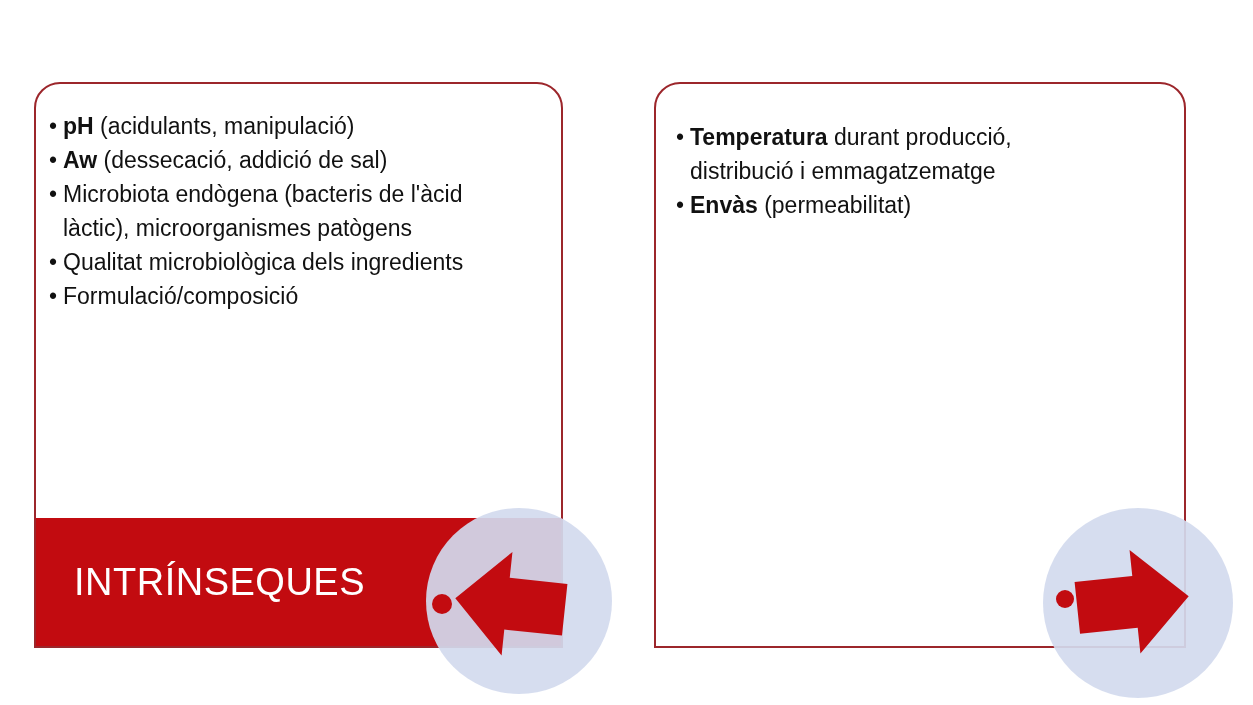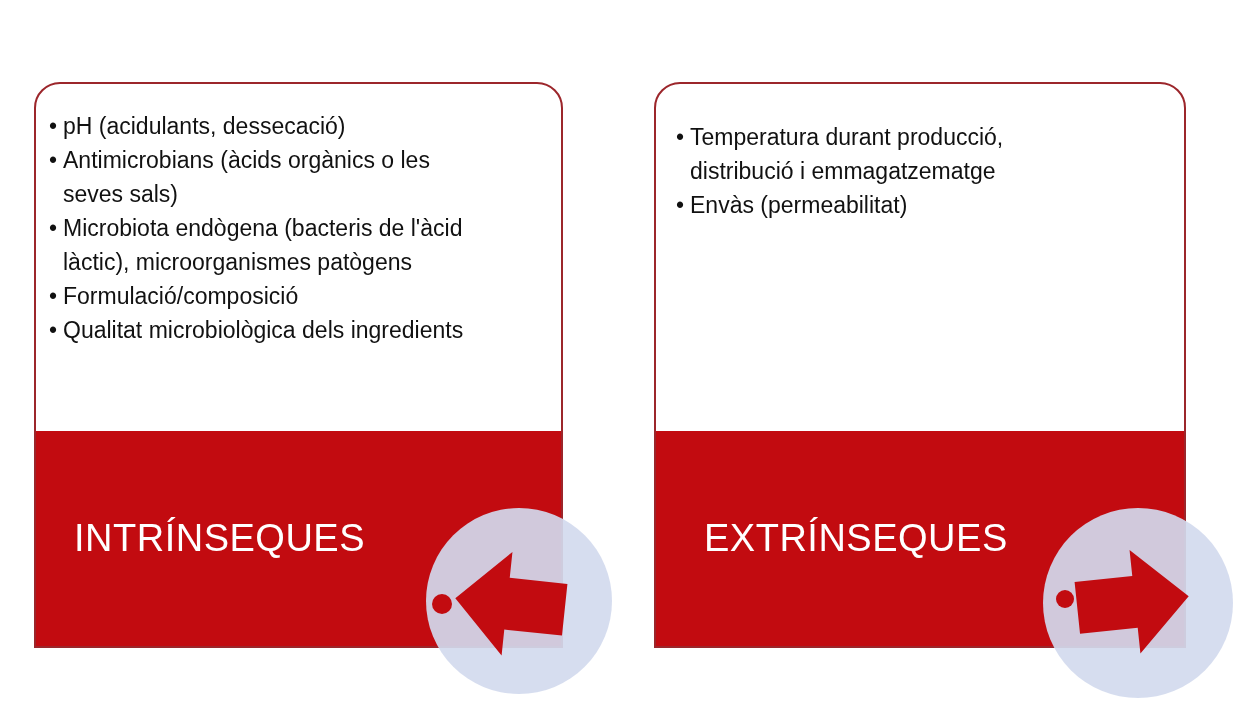--- a/index.html
+++ b/index.html
@@ -42,25 +42,25 @@
     position:relative;
     padding-left:15px;
   }
   .list li::before{
     content:"\2022";
     position:absolute;
     left:1px;top:0;
     color:var(--body-text);
   }
   .item-text{white-space:pre-wrap;}
-  .lead{font-weight:normal;margin-top:44px;}
+  .lead{font-weight:bold;margin-top:44px;}
   .band{
     position:absolute;
     left:0;right:0;bottom:0;
-    height:215px;
+    height:128px;
     background:var(--brand-red);
     display:flex;
     align-items:center;
     z-index:1;
   }
   .band-label{
     color:var(--label-text);
     font-size:38px;
     letter-spacing:0.5px;
     white-space:nowrap;
@@ -78,50 +78,46 @@
   .badge svg{display:block;width:100%;height:100%;}
   .arrow-shape{fill:var(--brand-red);}
 </style>
 </head>
 <body>
 
 <div class="stage">
 
   <section class="card card-left">
     <ul class="list">
-      <li><span class="item-text"><b class="lead">pH</b><span> (acidulants, dessecació)</span></span></li>
-      <li><span class="item-text"><b class="lead"></b><span>Antimicrobians (àcids orgànics o les
-seves sals)</span></span></li>
+      <li><span class="item-text"><b class="lead">pH</b><span> (acidulants, manipulació)</span></span></li>
+      <li><span class="item-text"><b class="lead">Aw</b><span> (dessecació, addició de sal)</span></span></li>
       <li><span class="item-text"><b class="lead"></b><span>Microbiota endògena (bacteris de l'àcid
 làctic), microorganismes patògens</span></span></li>
+      <li><span class="item-text"><b class="lead"></b><span>Qualitat microbiològica dels ingredients</span></span></li>
       <li><span class="item-text"><b class="lead"></b><span>Formulació/composició</span></span></li>
-      <li><span class="item-text"><b class="lead"></b><span>Qualitat microbiològica dels ingredients</span></span></li>
     </ul>
     <div class="band">
       <span class="band-label">INTRÍNSEQUES</span>
     </div>
     <div class="badge badge-left">
       <svg viewBox="0 0 186 186" aria-hidden="true">
         <circle class="arrow-shape" cx="16" cy="96" r="10"></circle>
         <g transform="translate(29,44) rotate(6,55,52)">
           <polygon class="arrow-shape" points="0,52 52,0 52,26 110,26 110,78 52,78 52,104"></polygon>
         </g>
       </svg>
     </div>
   </section>
 
   <section class="card card-right">
     <ul class="list">
       <li><span class="item-text"><b class="lead">Temperatura</b><span> durant producció,
 distribució i emmagatzematge</span></span></li>
       <li><span class="item-text"><b class="lead">Envàs</b><span> (permeabilitat)</span></span></li>
     </ul>
-    <div class="band">
-      <span class="band-label">EXTRÍNSEQUES</span>
-    </div>
     <div class="badge badge-right">
       <svg viewBox="0 0 190 190" aria-hidden="true">
         <circle class="arrow-shape" cx="22" cy="91" r="9"></circle>
         <g transform="translate(34,42) rotate(-6,56,52)">
           <polygon class="arrow-shape" points="0,26 58,26 58,0 112,52 58,104 58,78 0,78"></polygon>
         </g>
       </svg>
     </div>
   </section>
 

